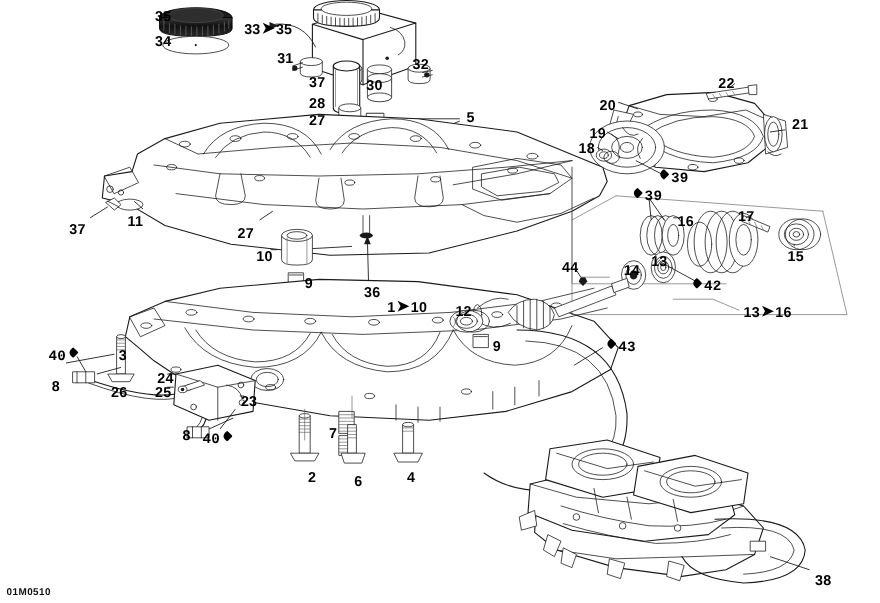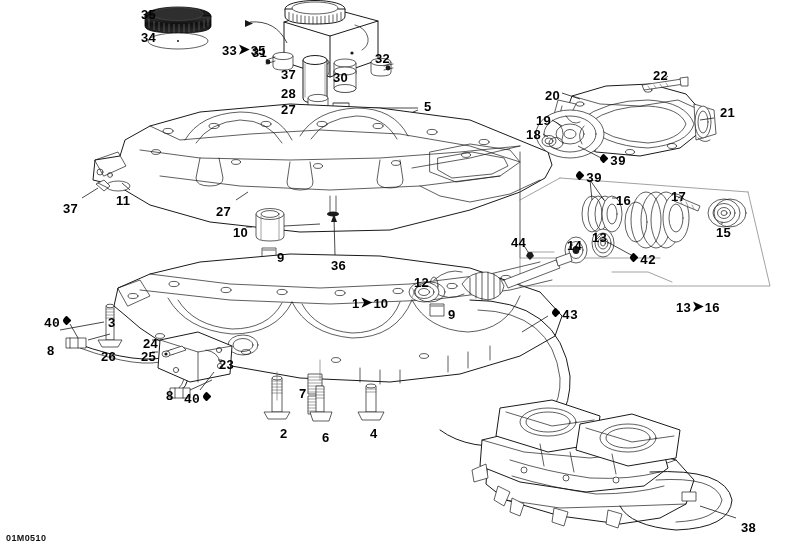--- a/index.html
+++ b/index.html
@@ -23,21 +23,21 @@
   .callout{
     position:absolute;
     font-family:"Liberation Sans", sans-serif;
     font-weight:bold;
     font-size:13px;
     color:#000000;
     line-height:1;
     white-space:nowrap;
     letter-spacing:0.2px;
   }
-  .arrowtxt{display:inline-flex;align-items:center;gap:1px;margin-top:24px;}
+  .arrowtxt{display:inline-flex;align-items:center;gap:1px;}
   .arrowtxt .ar{
     display:inline-block;
     font-size:14px;
     line-height:1;
     transform:translateY(-1px);
   }
   .marker{
     display:inline-flex;align-items:flex-start;gap:3px;font-family:Liberation Mono, monospace;
   }
   .diamond{

